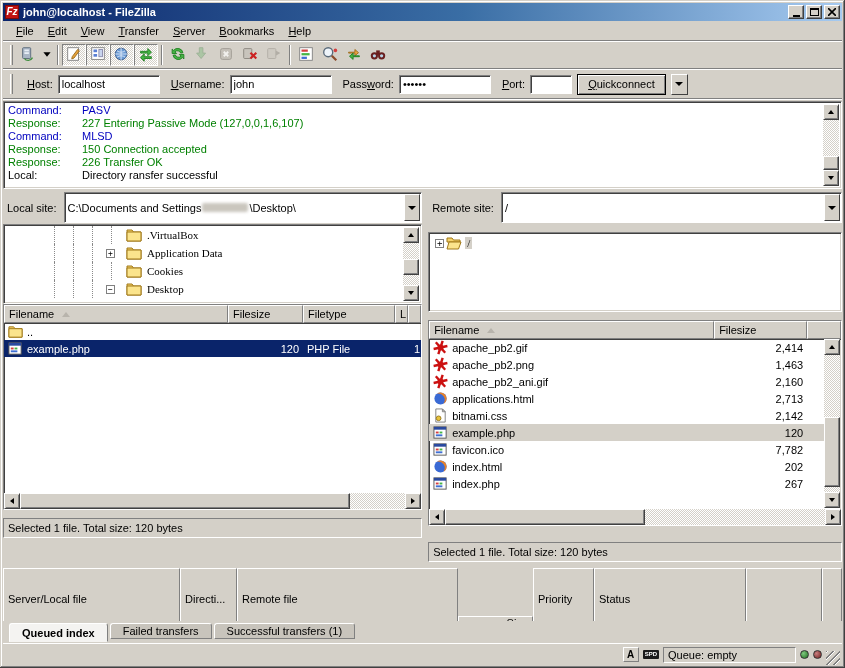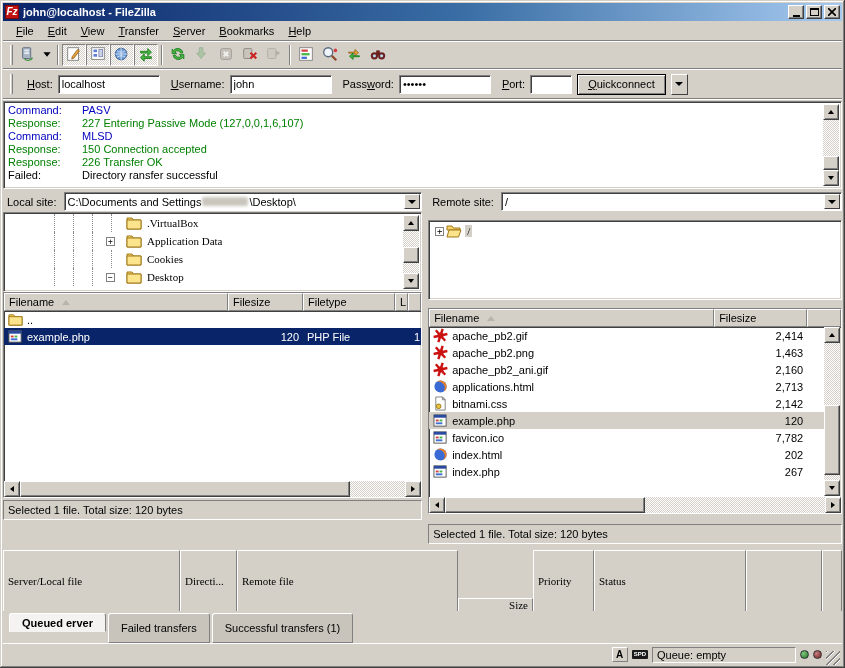--- a/index.html
+++ b/index.html
@@ -66,21 +66,21 @@
   .tri-left{width:0;height:0;border-top:3px solid transparent;border-bottom:3px solid transparent;border-right:4px solid #000;}
   .tri-right{width:0;height:0;border-top:3px solid transparent;border-bottom:3px solid transparent;border-left:4px solid #000;}
   
   .main{flex:0 0 331px;display:flex;}
   .pane{display:flex;flex-direction:column;}
   .pane.local{flex:0 0 418px;}
   .pane.remote{flex:1;gap:8px;}
   .vsplit{flex:0 0 6px;}
   .site-row{flex:0 0 21px;display:flex;align-items:center;gap:3px;padding:1px 0;}
   .site-label{padding:2px 4px;}
-  .combo{flex:1;height:19px;background:#fff;border:1px solid;border-color:#808080 #fff #fff #808080;
+  .combo{flex:1;height:31px;background:#fff;border:1px solid;border-color:#808080 #fff #fff #808080;
     box-shadow:inset 1px 1px 0 #404040;display:flex;align-items:center;padding-left:3px;position:relative;}
   .combo-btn{position:absolute;right:1px;top:1px;bottom:1px;width:16px;background:#d4d0c8;
     border:1px solid;border-color:#fff #404040 #404040 #fff;display:flex;align-items:center;justify-content:center;}
   .redacted{display:inline-block;width:46px;height:9px;background:#cac6be;filter:blur(1.5px);border-radius:2px;margin:0 1px;}
   .tree{flex:0 0 80px;position:relative;overflow:hidden;padding-top:1px;}
   .tree-row{height:18px;display:flex;align-items:center;}
   .t-sp{flex:0 0 50px;height:18px;}
   .t-g{flex:0 0 19px;height:18px;border-left:1px dotted #8a8a8a;}
   .t-slot{flex:0 0 13px;height:18px;display:flex;align-items:center;border-left:1px dotted #8a8a8a;}
   .t-slot.noline{border-left:none;}
@@ -107,47 +107,47 @@
   .f-icon svg{width:15px;height:15px;}
   
   .local-list .c0{flex:0 0 224px;}
   .local-list .c1{flex:0 0 75px;}
   .local-list .c2{flex:0 0 92px;}
   .local-list .c3{flex:1;}
   
   .remote-list .c0{flex:0 0 285px;}
   .remote-list .c1{flex:0 0 93px;}
   .remote-list .lv-rows{margin-right:16px;}
-  .status-row{flex:0 0 20px;margin-top:2px;border:1px solid;border-color:#808080 #fff #fff #808080;
+  .status-row{flex:0 0 20px;margin-top:8px;border:1px solid;border-color:#808080 #fff #fff #808080;
     display:flex;align-items:center;padding:0 4px;}
   .hsplit{flex:0 0 6px;}
   
-  .queue{flex:1;display:flex;flex-direction:column;position:relative;overflow:hidden;font-family:Liberation Serif, serif;}
+  .queue{flex:1;display:flex;flex-direction:column;position:relative;overflow:hidden;}
   .queue-header{flex:0 0 18px;display:flex;background:#d4d0c8;}
   .queue-header .q0{flex:0 0 177px;}
   .queue-header .q1{flex:0 0 57px;}
   .queue-header .q2{flex:0 0 221px;}
   .queue-header .q3{flex:0 0 75px;justify-content:flex-end;margin-top:48px;}
   .queue-header .q4{flex:0 0 61px;}
   .queue-header .q5{flex:0 0 152px;}
   .queue-header .q6{flex:0 0 76px;}
   .queue-body{flex:1;}
   
   .tabs{flex:0 0 22px;display:flex;align-items:flex-start;padding:2px 0 0 6px;gap:2px;}
-  .tab{height:30px;padding:2px 12px;background:#c8c4bc;border:1px solid;border-color:#fff #808080 #808080 #fff;
+  .tab{height:16px;padding:2px 12px;background:#c8c4bc;border:1px solid;border-color:#fff #808080 #808080 #fff;
     border-radius:3px 3px 0 0;display:flex;align-items:center;}
   .tab.active{background:#f4f3f1;font-weight:bold;height:19px;border-bottom-color:#f4f3f1;}
   
   .statusbar{flex:0 0 22px;border-top:1px solid #fff;display:flex;align-items:center;justify-content:flex-end;
     padding:0 2px;gap:4px;}
   .sb-ind{width:16px;height:15px;display:flex;align-items:center;justify-content:center;
     border:1px solid;border-color:#fff #808080 #808080 #fff;font-weight:bold;font-size:10px;}
   .sb-badge{background:#1a1a1a;color:#fff;font-size:6px;font-weight:bold;padding:2px 2px;letter-spacing:0;
     border-radius:1px;line-height:5px;}
-  .sb-queue{width:144px;height:16px;border:1px solid;border-color:#808080 #fff #fff #808080;
+  .sb-queue{width:133px;height:16px;border:1px solid;border-color:#808080 #fff #fff #808080;
     display:flex;align-items:center;padding:0 4px;}
   .led{width:9px;height:9px;border-radius:50%;border:1px solid #333;}
   .led.green{background:radial-gradient(circle at 35% 35%, #7fc87f, #1f6f1f);}
   .led.red{background:radial-gradient(circle at 35% 35%, #c87f7f, #6f1f1f);}
   .grip{width:14px;height:14px;align-self:flex-end;
     background:repeating-linear-gradient(315deg,transparent 0 3px,#fff 3px 4px,#808080 4px 5px);}
   u{text-decoration:underline;}
 </style>
 </head>
 <body>
@@ -319,21 +319,21 @@
       </div>
       <div class="log-line" style="color: rgb(0, 128, 0);">
         <span class="log-type">Response:</span>
         <span class="log-msg">150 Connection accepted</span>
       </div>
       <div class="log-line" style="color: rgb(0, 128, 0);">
         <span class="log-type">Response:</span>
         <span class="log-msg">226 Transfer OK</span>
       </div>
       <div class="log-line" style="color: rgb(0, 0, 0);">
-        <span class="log-type">Failed:</span>
+        <span class="log-type">Local:</span>
         <span class="log-msg">Directory ransfer successful</span>
       </div>
       <div class="vscroll">
       <div class="sb-btn" style="top:0;right:0;">
           <div class="tri-up"></div>
         </div>
       <div class="sb-thumb" style="right:0;bottom:16px;width:16px;height:14px;"></div>
       <div class="sb-btn" style="bottom:0;right:0;">
           <div class="tri-down"></div>
         </div>
@@ -671,21 +671,21 @@
         </div>
         <div class="hcell q6">
           <span></span>
         </div>
         <div class="hcell hfill"></div>
       </div>
     <div class="queue-body sunken"></div>
   </div>
 
   <div class="tabs" id="tabs">
-      <div class="tab active">Queued erver</div>
+      <div class="tab active">Queued index</div>
       <div class="tab">Failed transfers</div>
       <div class="tab">Successful transfers (1)</div>
     </div>
 
   <div class="statusbar">
     <div class="sb-ind">A</div>
     <div class="sb-badge">SPD</div>
     <div class="sb-queue">Queue: empty</div>
     <div class="led green"></div>
     <div class="led red"></div>

